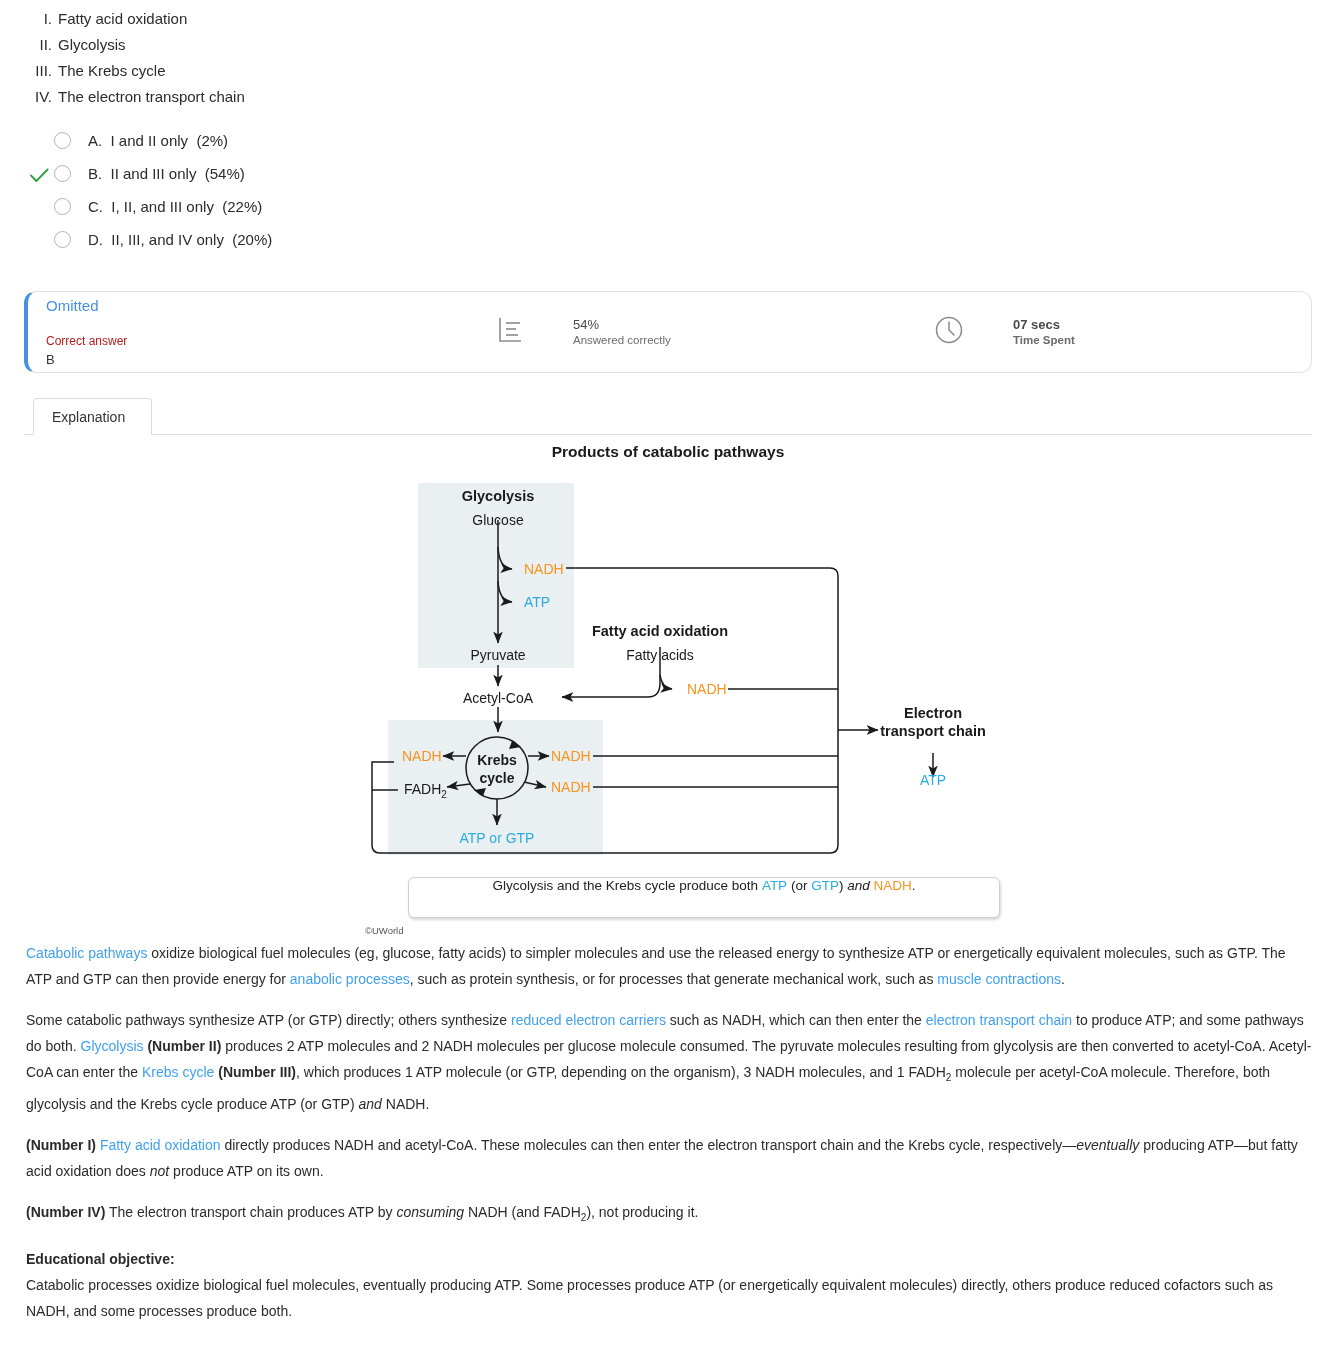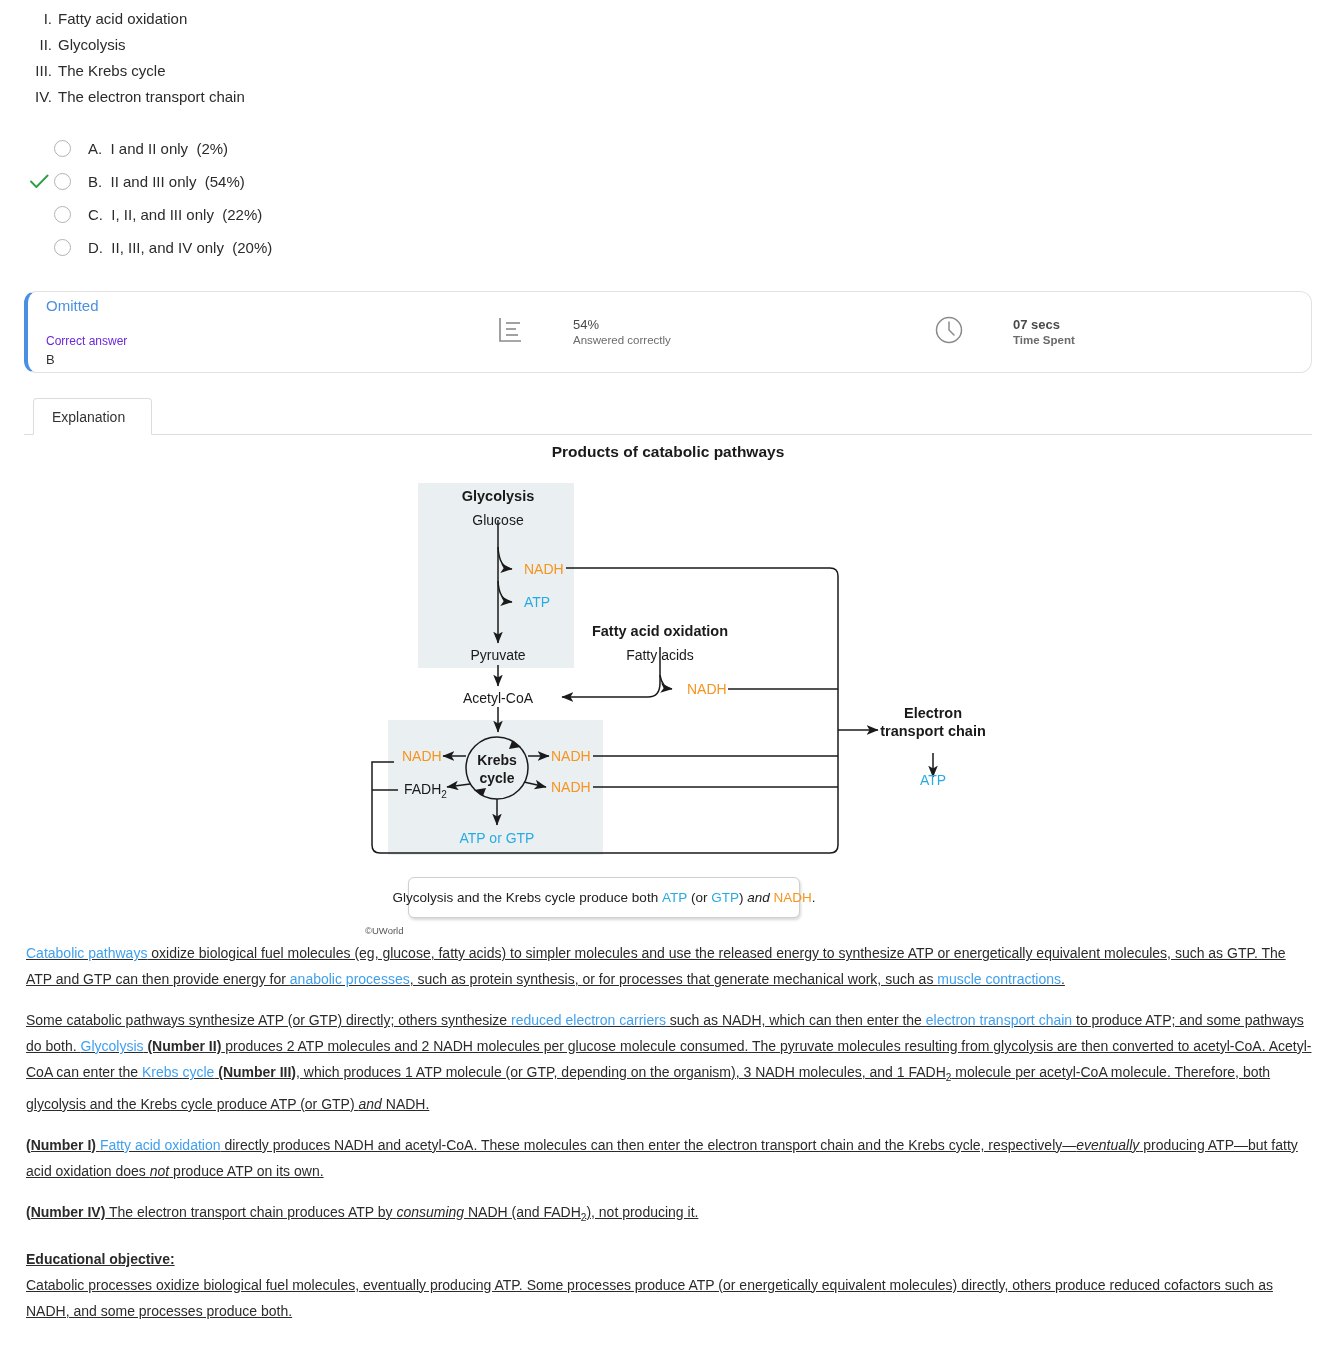--- a/index.html
+++ b/index.html
@@ -23,21 +23,21 @@
     display: flex;
   }
   .roman-num {
     display: inline-block; width: 34px; text-align: right;
     padding-right: 6px; white-space: pre;
   }
 
   
   .choices { margin: 0 0 0 0; padding: 0; list-style: none; }
   .choice-row {
-    display: flex; align-items: center;
+    display: flex; align-items: flex-start;
     height: 33px;
     font-size: 15px; color: #2b2b2b;
   }
   .check-col {
     width: 30px; height: 20px; flex: 0 0 30px;
     display: flex; align-items: center; justify-content: center;
   }
   .check-mark { display: block; }
   .radio {
     width: 17px; height: 17px; border: 1.4px solid #b3b3b3;
@@ -55,21 +55,21 @@
     background: #fff;
     display: flex;
     align-items: center;
     position: relative;
   }
   .stat-omitted {
     padding-left: 18px;
     width: 440px;
   }
   .omitted-title { color: #4a90e2; font-size: 15px; line-height: 18px; }
-  .omitted-sub { color: #6d28d9; font-size: 12px; line-height: 17px; margin-top: 18px;}
+  .omitted-sub { color: #b91c1c; font-size: 12px; line-height: 17px; margin-top: 18px;}
   .omitted-val { color: #333; font-size: 13px; line-height: 17px; margin-top: 1px;}
   .stat-block { display: flex; align-items: center; gap: 39px; }
   .stat-icon { margin-right: 10px; flex: 0 0 auto; }
   .stat-big { font-size: 13px; color: #4a4a4a; line-height: 16px; }
   .stat-small { font-size: 11.5px; color: #6b6b6b; line-height: 15px; }
   #stat-correct { position: absolute; left: 470px; }
   #stat-time { position: absolute; left: 906px; font-weight: bold; }
 
   
   #tabs-row {
@@ -98,39 +98,38 @@
     text-align: center;
     font-size: 15.5px; font-weight: bold; color: #1a1a1a;
   }
   #diagram { position: absolute; left: 0; top: 0; }
   .uworld {
     position: absolute; left: 365px; top: 490px;
     font-size: 9.5px; color: #555;
   }
   #caption-box {
     position: absolute; left: 408px; top: 442px;
-    width: 392px; height: 41px;
+    width: 592px; height: 41px;
     background: #fff;
     border: 1px solid #cfcfcf;
     border-radius: 6px;
     box-shadow: 1px 2px 3px rgba(0,0,0,0.16);
-    display: flex; align-items: center; justify-content: center;
+    display: flex; align-items: flex-start; justify-content: center;
     font-size: 13.5px; color: #222;
     white-space: pre;
   }
   .c-atp { color: #29abe2; }
   .c-nadh { color: #f7941e; }
   .c-ital { font-style: italic; }
 
   
   #explain { padding: 0 22px 0 26px; }
   #explain p {
     font-size: 14px; line-height: 26px; color: #2b2b2b;
     margin: 0 0 15px 0;
-    text-decoration: underline;
   }
   .link { color: #3fa0ef; }
   b { font-weight: bold; }
   i { font-style: italic; }
   sub { font-size: 10px; }
   .eo-head { font-weight: bold; margin-bottom: 0 !important; }
 </style>
 </head>
 <body>
 

